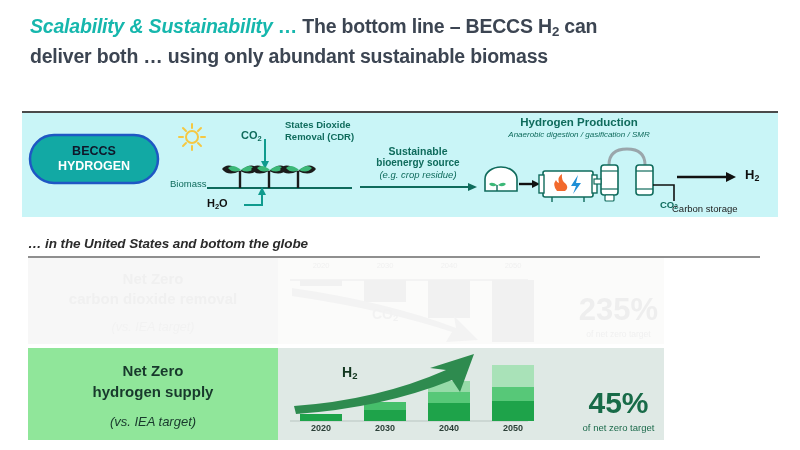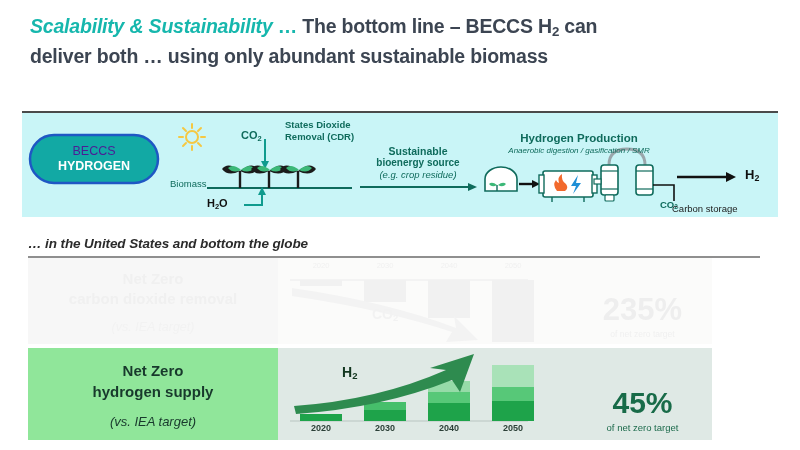--- a/index.html
+++ b/index.html
@@ -53,21 +53,21 @@
     font-size: 13.5px; font-weight: bold; font-style: italic;
     color: #2b2b2b; letter-spacing: -0.1px;
   }
   #subhead-rule {
     position: absolute;
     left: 28px; top: 256px; width: 732px; height: 1.5px;
     background: #8f8f8f;
   }
 
   
-  .row { position: absolute; left: 28px; width: 684px; display: flex; }
+  .row { position: absolute; left: 28px; width: 636px; display: flex; }
   #row-cdr  { top: 258px; height: 86px; }
   #row-h2   { top: 348px; height: 92px; }
 
   .row-label {
     width: 250px; height: 100%;
     display: flex; flex-direction: column;
     align-items: center; justify-content: center;
   }
   .row-body {
     flex: 1; height: 100%;
@@ -224,42 +224,42 @@
 
     <path d="M631 72 L652 72 L652 88" fill="none" stroke="#111111" stroke-width="1.6"></path>
 
     <g>
       <line x1="655" y1="64" x2="706" y2="64" stroke="#111111" stroke-width="2.6"></line>
       <polygon points="714,64 704,59 704,69" fill="#111111"></polygon>
     </g>
   </svg>
 
   <div style="position:absolute;left:8px;top:22px;width:128px;height:48px;display:flex;flex-direction:column;align-items:center;justify-content:center;">
-    <div style="font-size:12.5px;font-weight:normal;color:#4c1d95;line-height:15px;">BECCS</div>
+    <div style="font-size:12.5px;font-weight:bold;color:#0f172a;line-height:15px;">BECCS</div>
     <div style="font-size:12.5px;font-weight:bold;color:#ffffff;line-height:15px;">HYDROGEN</div>
   </div>
 
   <div style="position:absolute;left:219px;top:16px;font-size:11px;font-weight:bold;color:#0f6b5c;"><span>CO</span><sub>2</sub></div>
 
   <div style="position:absolute;left:263px;top:6px;font-size:9.5px;font-weight:bold;color:#0f6b5c;line-height:11.5px;">
     <div>States Dioxide</div>
     <div>Removal (CDR)</div>
   </div>
 
   <div style="position:absolute;left:148px;top:65px;font-size:9.5px;color:#0f6b5c;">Biomass</div>
 
   <div style="position:absolute;left:185px;top:84px;font-size:11px;font-weight:bold;color:#101010;"><span>H</span><sub>2</sub><span>O</span></div>
 
   <div style="position:absolute;left:336px;top:32px;width:120px;text-align:center;line-height:12px;">
     <div style="font-size:10.5px;font-weight:bold;color:#0f6b5c;">Sustainable</div>
     <div style="font-size:10px;font-weight:bold;color:#0f6b5c;">bioenergy source</div>
     <div style="font-size:9.5px;font-style:italic;color:#0f6b5c;">(e.g. crop residue)</div>
   </div>
 
-  <div style="position:absolute;left:452px;top:18px;width:210px;text-align:center;">
+  <div style="position:absolute;left:452px;top:2px;width:210px;text-align:center;">
     <div style="font-size:11.5px;font-weight:bold;color:#0f6b5c;line-height:14px;">Hydrogen Production</div>
     <div style="font-size:8px;font-style:italic;color:#0f6b5c;line-height:11px;">Anaerobic digestion / gasification / SMR</div>
   </div>
 
   <div style="position:absolute;left:638px;top:86px;font-size:9.5px;font-weight:bold;color:#0f6b5c;"><span>CO</span><sub>2</sub></div>
 
   <div style="position:absolute;left:650px;top:90px;font-size:9.5px;color:#1b1b1b;">Carbon storage</div>
 
   <div style="position:absolute;left:723px;top:54px;font-size:13px;font-weight:bold;color:#101010;"><span>H</span><sub>2</sub></div>
 </div>

